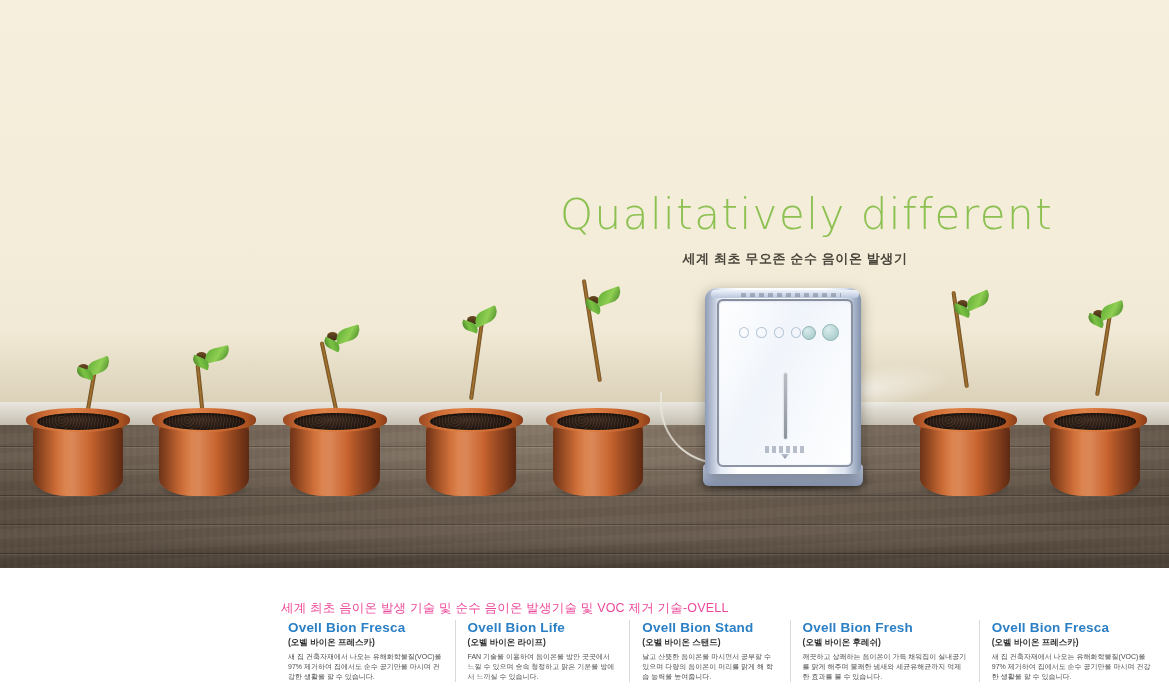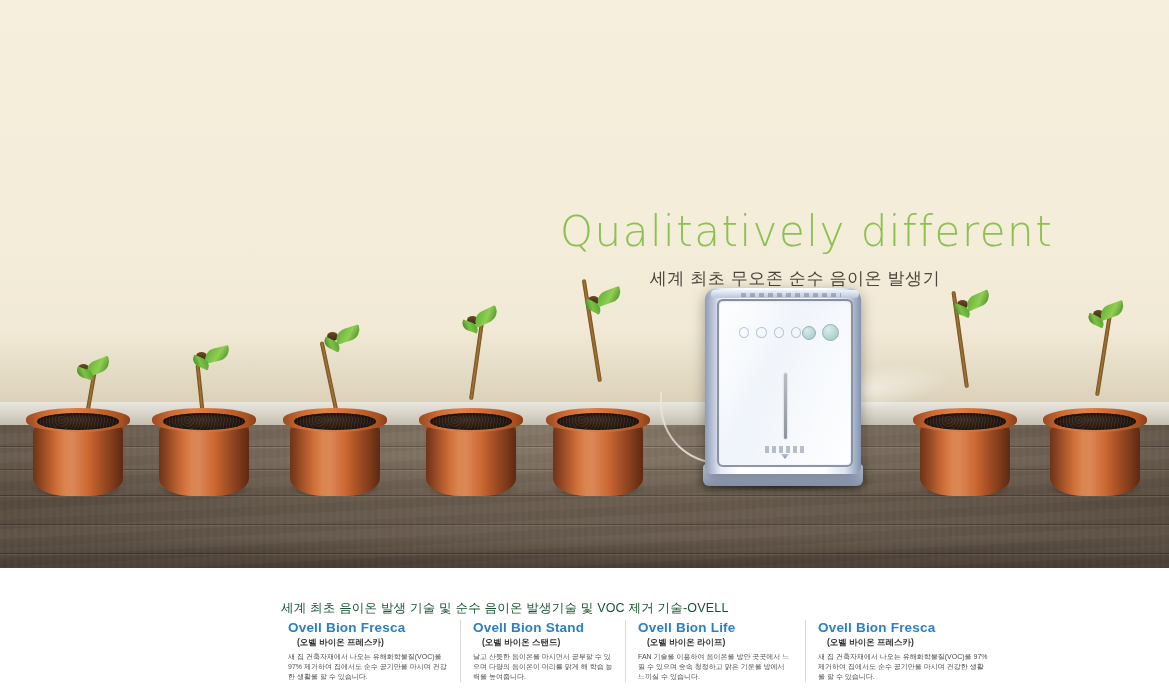--- a/index.html
+++ b/index.html
@@ -25,24 +25,24 @@
         box-shadow:0 1px 0 rgba(220,205,185,.16);}
   .floor-grain{position:absolute;left:0;top:0;width:100%;height:100%;
         background:
           repeating-linear-gradient(90deg,rgba(255,255,255,.025) 0 3px,rgba(0,0,0,.02) 3px 7px),
           repeating-linear-gradient(177deg,rgba(0,0,0,.05) 0 9px,rgba(255,255,255,.02) 9px 19px);
         opacity:.75;}
   .floor-vign{position:absolute;left:0;top:0;width:100%;height:100%;
         background:radial-gradient(ellipse 70% 100% at 50% 0%,rgba(255,245,220,.16) 0%,rgba(0,0,0,.22) 100%);}
 
   
-  .headline-wrap{position:absolute;left:560px;top:209px;width:470px;text-align:center;}
+  .headline-wrap{position:absolute;left:560px;top:192px;width:470px;text-align:center;}
   .headline{font-size:42px;line-height:46px;color:#8cc152;font-weight:300;letter-spacing:1.5px;
         font-family:"DejaVu Sans","Liberation Sans",sans-serif;white-space:nowrap;}
-  .subline{margin-top:12px;font-size:17px;color:#4a453c;letter-spacing:.6px;font-weight:400;white-space:nowrap;}
+  .subline{margin-top:12px;font-size:13px;color:#4a453c;letter-spacing:.6px;font-weight:700;white-space:nowrap;}
 
   
   .pot{position:absolute;width:104px;height:88px;}
   .pot .body{position:absolute;left:7px;top:14px;width:90px;height:74px;
         border-radius:6px 6px 34px 34px/6px 6px 18px 18px;
         background:linear-gradient(90deg,#9d4a22 0%,#c2622f 16%,#d97a41 36%,#c9652f 62%,#a64e23 88%,#8c3f1c 100%);}
   .pot .rim{position:absolute;left:0;top:0;width:104px;height:24px;border-radius:50%/46%;
         background:linear-gradient(90deg,#9d4a22 0%,#cb6a33 18%,#e08347 40%,#cd6a33 66%,#a8501f 92%,#8d3f1c 100%);}
   .pot .soil{position:absolute;left:11px;top:5px;width:82px;height:17px;border-radius:50%/50%;
         background:radial-gradient(ellipse at 45% 40%,#3c2a1d 0%,#241710 60%,#150d08 100%);
@@ -96,26 +96,26 @@
         border-bottom:2px solid rgba(235,232,222,.85);border-left:2px solid rgba(235,232,222,.75);
         border-radius:0 0 0 60px;}
   .mist{position:absolute;left:836px;top:362px;width:120px;height:46px;pointer-events:none;
         background:radial-gradient(ellipse at 20% 50%,rgba(255,255,255,.55) 0%,rgba(255,255,255,0) 68%);
         transform:rotate(-8deg);}
 
   
   .footer{position:absolute;left:0;top:568px;width:1169px;height:121px;background:#ffffff;}
   .logo{position:absolute;left:60px;top:32px;font-size:54px;line-height:54px;font-weight:bold;
         color:#7ac143;letter-spacing:-1px;font-family:"DejaVu Sans","Liberation Sans",sans-serif;}
-  .tagline{position:absolute;left:281px;top:32px;font-size:12.5px;color:#14532d;letter-spacing:.2px;white-space:nowrap;}
+  .tagline{position:absolute;left:281px;top:32px;font-size:12.5px;color:#ec4899;letter-spacing:.2px;white-space:nowrap;}
   .cards{position:absolute;left:288px;top:52px;width:880px;display:flex;}
   .card{position:relative;padding-right:12px;}
   .card + .card{border-left:1px solid #d9d9d9;padding-left:12px;}
   .card h4{margin:0;font-size:13.5px;color:#2b7fc4;font-weight:bold;letter-spacing:.2px;white-space:nowrap;}
-  .card .ko{margin:2px 9px 3px;font-size:8.5px;color:#333;font-weight:bold;white-space:nowrap;}
+  .card .ko{margin:2px 0 3px;font-size:8.5px;color:#333;font-weight:bold;white-space:nowrap;}
   .card p{margin:0;font-size:7px;line-height:10px;color:#4a4a4a;}
 </style>
 </head>
 <body>
 
 <div class="page">
 
   <div class="hero">
     <div class="wall"></div>
     <div class="wall-shadow"></div>
@@ -287,29 +287,34 @@
 
   <div class="footer">
     <div class="tagline">세계 최초 음이온 발생 기술 및 순수 음이온 발생기술 및 VOC 제거 기술-OVELL</div>
 
     <div class="cards">
       <div class="card" style="width:160px">
         <h4>Ovell Bion Fresca</h4>
         <div class="ko">(오벨 바이온 프레스카)</div>
         <p>새 집 건축자재에서 나오는 유해화학물질(VOC)을 97% 제거하여 집에서도 순수 공기만을 마시며 건강한 생활을 할 수 있습니다.</p>
       </div>
+      <div class="card" style="width:155px">
+        <h4>Ovell Bion Life</h4>
+        <div class="ko">(오벨 바이온 라이프)</div>
+        <p>FAN 기술을 이용하여 음이온을 방안 곳곳에서 느낄 수 있으며 숲속 청정하고 맑은 기운을 방에서 느끼실 수 있습니다.</p>
+      </div>
       <div class="card" style="width:140px">
         <h4>Ovell Bion Stand</h4>
         <div class="ko">(오벨 바이온 스탠드)</div>
         <p>날고 산뜻한 음이온을 마시면서 공부할 수 있으며 다량의 음이온이 머리를 맑게 해 학습 능력을 높여줍니다.</p>
       </div>
-      <div class="card" style="width:155px">
-        <h4>Ovell Bion Life</h4>
-        <div class="ko">(오벨 바이온 라이프)</div>
-        <p>FAN 기술을 이용하여 음이온을 방안 곳곳에서 느낄 수 있으며 숲속 청정하고 맑은 기운을 방에서 느끼실 수 있습니다.</p>
+      <div class="card" style="width:170px">
+        <h4>Ovell Bion Fresh</h4>
+        <div class="ko">(오벨 바이온 후레쉬)</div>
+        <p>깨끗하고 상쾌하는 음이온이 가득 채워집이 실내공기를 맑게 해주며 불쾌한 냄새와 세균유해균까지 억제한 효과를 볼 수 있습니다.</p>
       </div>
       <div class="card" style="width:170px">
         <h4>Ovell Bion Fresca</h4>
         <div class="ko">(오벨 바이온 프레스카)</div>
         <p>새 집 건축자재에서 나오는 유해화학물질(VOC)을 97% 제거하여 집에서도 순수 공기만을 마시며 건강한 생활을 할 수 있습니다.</p>
       </div>
     </div>
   </div>
 
 </div>

